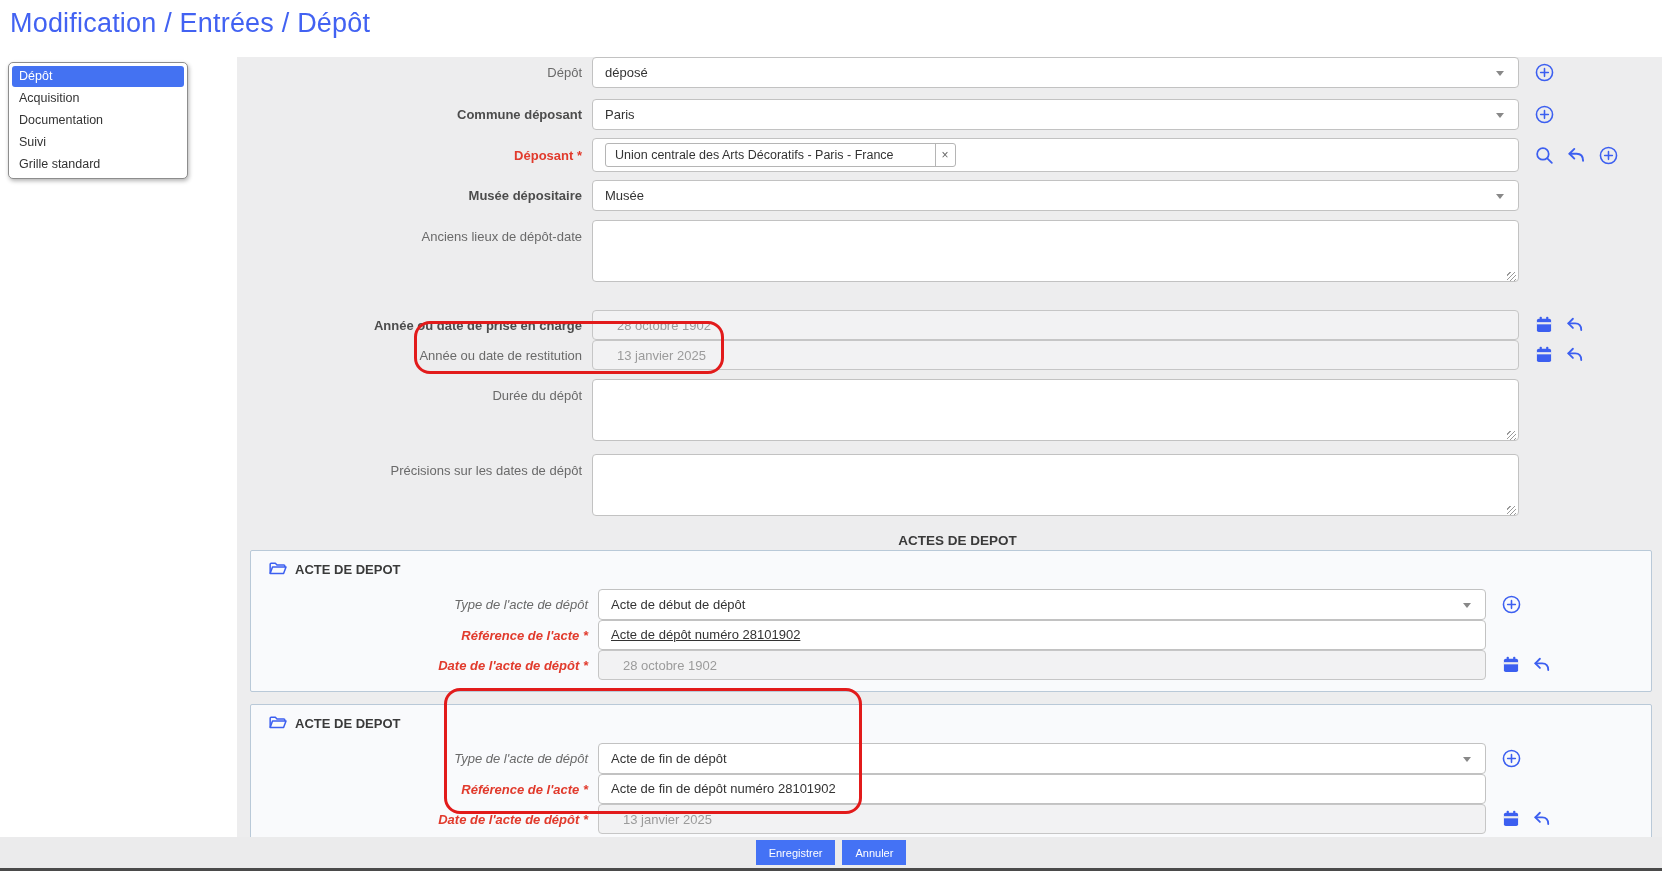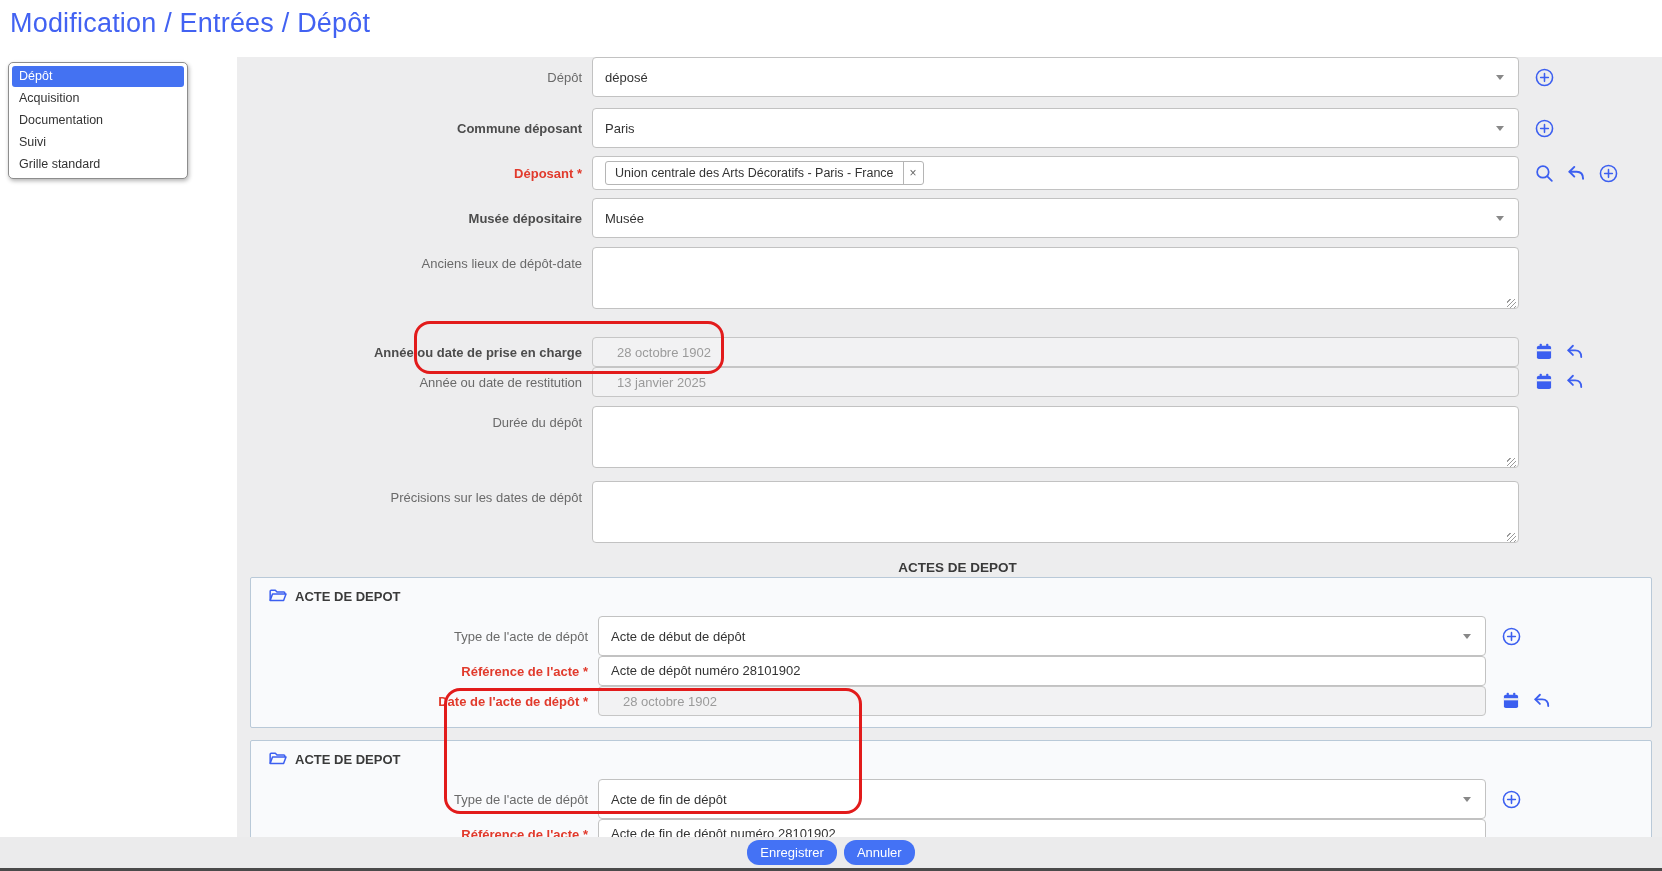--- a/index.html
+++ b/index.html
@@ -21,66 +21,66 @@
   .panel { position:absolute; left:237px; top:57px; width:1425px; height:781px; background:#ededee; }
 
   .frow { display:flex; align-items:center; }
   .frow.top { align-items:flex-start; }
   .flabel { width:355px; padding-right:10px; text-align:right; color:#6a6a6a; font-size:13px;
             flex:none; line-height:15px; }
   .flabel.b { font-weight:bold; color:#4c4c4c; }
   .flabel.req { font-weight:bold; color:#e13a2c; }
   .ctl { width:927px; flex:none; position:relative; }
 
-  .selectbox, .textinput { height:40px; width:100%; background:#fff; border:1px solid #c2c2c2;
+  .selectbox, .textinput { height:31px; width:100%; background:#fff; border:1px solid #c2c2c2;
      border-radius:4px; display:flex; align-items:center; padding:0 12px; font-size:13px;
      color:#333; position:relative; }
   input.textinput { display:block; line-height:30px; }
   .caret { position:absolute; right:14px; top:50%; margin-top:-2px; width:0; height:0;
            border-left:4.5px solid transparent; border-right:4.5px solid transparent;
            border-top:5px solid #888; }
   .tarea { width:100%; height:62px; resize:none; border:1px solid #c2c2c2; border-radius:4px;
            background:#fff; font-family:"Liberation Sans",sans-serif; font-size:13px; padding:6px 10px; }
   .rhandle { position:absolute; right:3px; bottom:5px; width:9px; height:9px;
      background:repeating-linear-gradient(135deg, transparent 0 2px, #9a9a9a 2px 3px); cursor:nwse-resize; }
   .datebox { height:30px; width:100%; background:#f2f2f3; border:1px solid #c6c6c6; border-radius:4px;
              color:#9b9b9b; display:flex; align-items:center; padding:0 24px; font-size:13px; }
 
   .iconzone { display:flex; align-items:center; gap:11px; padding-left:15px; color:#3c5ff0; flex:none; }
   .icon { width:21px; height:21px; display:block; cursor:pointer; }
   .icon.small { width:20px; height:20px; }
 
   
   .chipfield { height:34px; }
   .chip { display:flex; align-items:stretch; border:1px solid #b5b5b5; border-radius:3px;
-          background:#fff; height:24px; font-size:12.5px; color:#333; }
+          background:#fff; height:24px; font-size:12.5px; color:#333;gap:32px; }
   .chip-text { display:flex; align-items:center; padding:0 9px; white-space:nowrap; }
   .chip-x { display:flex; align-items:center; justify-content:center; width:20px;
             border-left:1px solid #b5b5b5; color:#666; font-size:12px; cursor:pointer; }
 
   
   .sect-hdr { display:flex; align-items:center; gap:7px; padding-left:16px; margin-top:6px;
               height:18px; font-weight:bold; font-size:13.5px; color:#3a3a3a;flex-direction:column; }
   .acte-box { margin:6px 10px 0 13px; width:1402px; border:1px solid #b9c9d8; background:#f9fafc;
               border-radius:2px; padding:6px 0 11px 0; }
-  .acte-box .flabel { width:347px; }
+  .acte-box .flabel { width:347px;font-style:italic; }
   .acte-box .ctl { width:888px; }
   .boxhdr { display:flex; align-items:center; gap:7px; padding:2px 0 6px 17px;
             font-weight:bold; font-size:13px; color:#3a3a3a; }
 
   
   .anno { position:absolute; border:3px solid #e21b1b; border-radius:16px; pointer-events:none; z-index:4; }
   .anno1 { left:414px; top:321px; width:310px; height:53px; }
   .anno2 { left:444px; top:688px; width:418px; height:126px; }
 
   
   .footer { position:absolute; left:0; bottom:3px; width:100%; height:31px; background:#ebebec;
             display:flex; align-items:center; justify-content:center; gap:7px; z-index:5; }
-  .btn { background:#4472f5; color:#fff; border:none; border-radius:12px; height:25px;
-         padding:0 13px; font-size:13px; font-family:"Liberation Sans",sans-serif; cursor:pointer; }
+  .btn { background:#4472f5; color:#fff; border:none; border-radius:0; height:25px;
+         padding:0 13px; font-size:11px; font-family:"Liberation Sans",sans-serif; cursor:pointer; }
   .bottom-strip { position:absolute; left:0; bottom:0; width:100%; height:3px; background:#4a4a4a; z-index:6; }
 
   .mt11{margin-top:11px}.mt8{margin-top:8px}.mt9{margin-top:9px}.mt10{margin-top:24px}
   .mt7{}.mt12{margin-top:12px}.mt4{margin-top:4px}
 </style>
 </head>
 <body>
 
 <svg width="0" height="0" style="position:absolute">
   <defs>
@@ -278,21 +278,21 @@
         </div>
         <div class="iconzone">
           <svg class="icon" viewBox="0 0 24 24">
               <use href="#i-plus"></use>
             </svg>
         </div>
       </div>
       <div class="frow mt7">
         <div class="flabel req"><span>Référence de l'acte</span> <span>*</span></div>
         <div class="ctl">
-          <input class="textinput" style="height: 30px;" value="Acte de dépôt numéro 28101902">
+          <input class="textinput" style="height: 30px; text-decoration: underline;" value="Acte de dépôt numéro 28101902">
         </div>
         <div class="iconzone"></div>
       </div>
       <div class="frow mt7">
         <div class="flabel req"><span>Date de l'acte de dépôt</span> <span>*</span></div>
         <div class="ctl">
           <div class="datebox">
             <span>28 octobre 1902</span>
           </div>
         </div>

